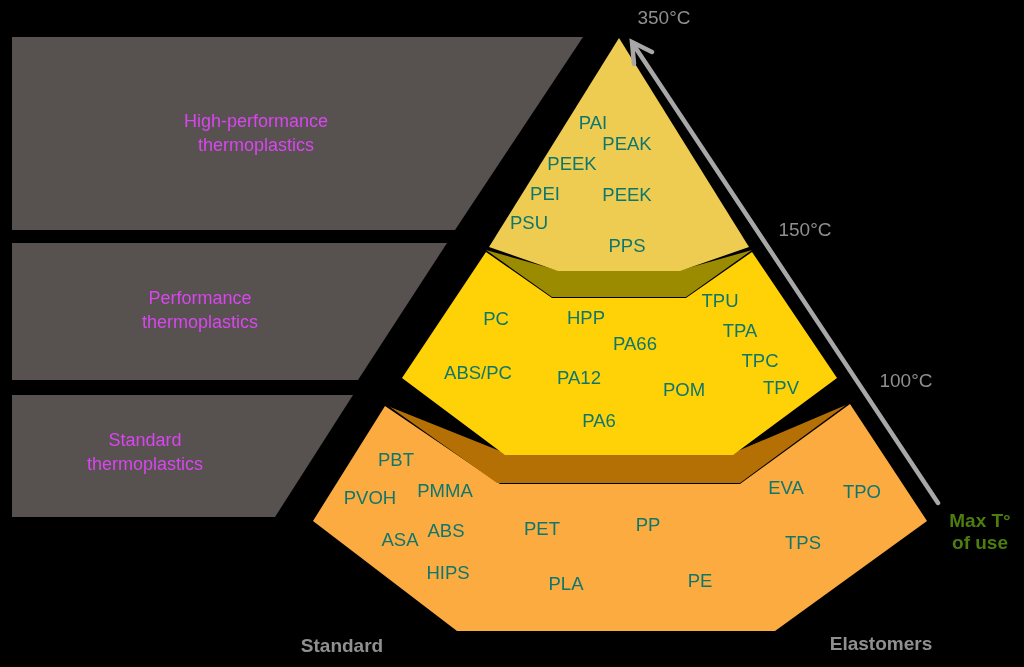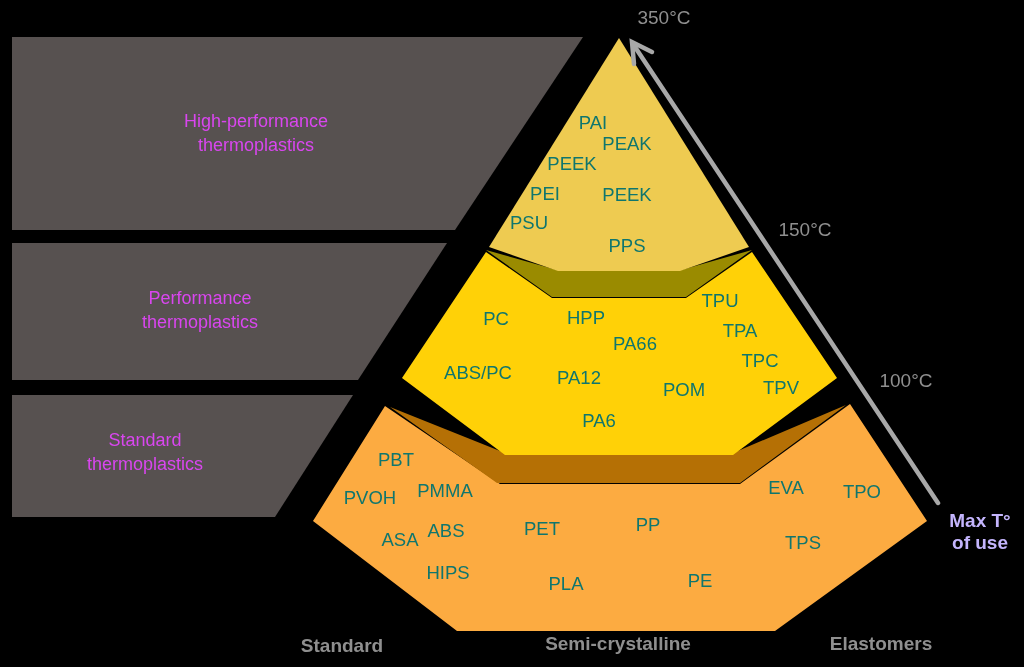--- a/index.html
+++ b/index.html
@@ -15,21 +15,21 @@
   .mat{
     color:#0f766e;font-size:18.5px;font-weight:400;
   }
   .temp{
     color:#8f8f8f;font-size:19px;font-weight:normal;
   }
   .cat{
     color:#8f8f8f;font-size:19px;font-weight:bold;
   }
   .maxt{
-    color:#c4b5fd;font-size:19px;font-weight:bold;text-align:center;line-height:1.15;
+    color:#4d7c0f;font-size:19px;font-weight:bold;text-align:center;line-height:1.15;
   }
 </style>
 </head>
 <body>
 
 <div class="stage">
 
   <svg width="1024" height="667" viewBox="0 0 1024 667">
 
     <polygon points="12,37 583,37 455,230 12,230" fill="#575150"></polygon>
@@ -63,21 +63,20 @@
 
   <div class="lbl temp" style="left:664px;top:18px">350°C</div>
   <div class="lbl temp" style="left:805px;top:230px">150°C</div>
   <div class="lbl temp" style="left:906px;top:381px">100°C</div>
   <div class="lbl maxt" style="left:980px;top:532px">
     <span style="display:block">Max T°</span>
     <span style="display:block">of use</span>
   </div>
 
   <div class="lbl cat" style="left:342px;top:646px">Standard</div>
-  <div class="lbl cat" style="left:618px;top:644px">Semi-crystalline</div>
   <div class="lbl cat" style="left:881px;top:644px">Elastomers</div>
 
   <div class="lbl mat" style="left:593px;top:123px">PAI</div>
   <div class="lbl mat" style="left:627px;top:144px">PEAK</div>
   <div class="lbl mat" style="left:572px;top:164px">PEEK</div>
   <div class="lbl mat" style="left:545px;top:194px">PEI</div>
   <div class="lbl mat" style="left:627px;top:195px">PEEK</div>
   <div class="lbl mat" style="left:529px;top:223px">PSU</div>
   <div class="lbl mat" style="left:627px;top:246px">PPS</div>
 

